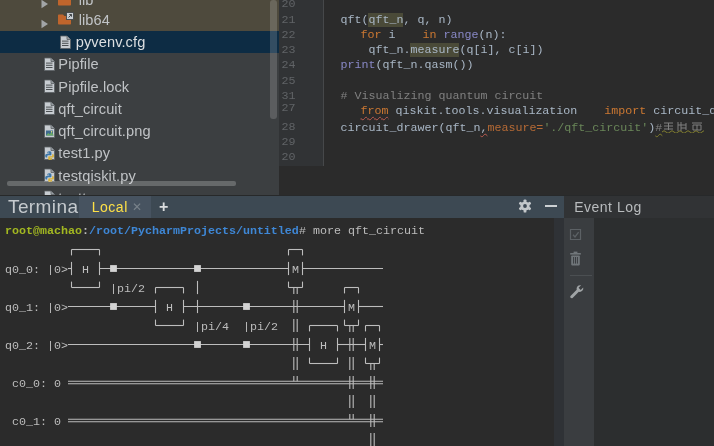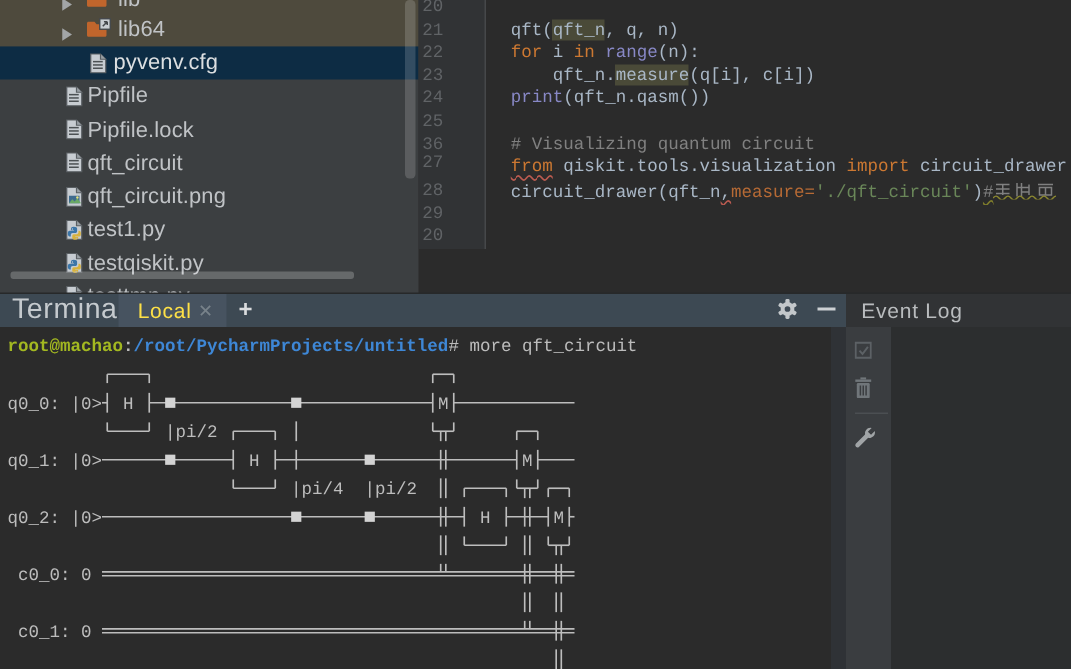--- a/index.html
+++ b/index.html
@@ -5,21 +5,21 @@
 #root { position:absolute; top:0; left:0; width:714px; height:446px;
   font-family:"Liberation Sans",sans-serif; }
 #tree { position:absolute; left:0; top:0; width:279px; height:196px; background:#3c3f41; overflow:hidden; }
 .band { position:absolute; left:0; width:279px; }
 .ti { position:absolute; }
 .tt { position:absolute; font-size:14.6px; letter-spacing:0.1px; height:22px; line-height:22px; white-space:pre; }
 #edit { position:absolute; left:279px; top:0; width:435px; height:196px; background:#2b2b2b; overflow:hidden; }
 #gutter { position:absolute; left:0; top:0; width:45px; height:165.5px; background:#313335; border-right:1px solid #46484a; }
 .num { position:absolute; left:0; width:16.5px; text-align:right; font-family:"Liberation Mono",monospace; font-size:11.67px; color:#606366; height:15px; line-height:15px; }
 .cl { position:absolute; font-family:"Liberation Mono",monospace; font-size:11.67px; color:#a9b7c6; height:15px; line-height:15px; white-space:pre; }
-.kw { color:#cc7832; } .bi { color:#8888c6; } .cm { color:#808080; }
+.kw { color:#cc7832;margin-left:20px; } .bi { color:#8888c6; } .cm { color:#808080; }
 .st { color:#6a8759; } .na { color:#b66a35; }
 .hl { background:#4a4a38;text-align:right; }
 .wavyr { text-decoration:underline wavy #bc5b50 1px; text-underline-offset:2px; }
 .wavyy { text-decoration:underline wavy #7f7d2a 1px; text-underline-offset:2px; }
 #thead { position:absolute; left:0; top:196px; width:564px; height:22px; background:#3d4953; }
 #elhead { position:absolute; left:564px; top:196px; width:150px; height:22px; background:#313335;text-align:right; }
 #topline { position:absolute; left:0; top:195px; width:714px; height:1px; background:#27292a; }
 #term { position:absolute; left:0; top:218px; width:564px; height:228px; background:#2b2b2b; }
 #termband { position:absolute; left:554px; top:218px; width:10px; height:228px; background:#2f3236; }
 #elstrip { position:absolute; left:564px; top:218px; width:30px; height:228px; background:#3a3d40; }
@@ -32,21 +32,21 @@
   <div class="num" style="top:-2.8px">20</div>
 <div class="num" style="top:12.5px">21</div>
       <div class="cl" style="top:12.5px;left:61.5px">qft(<span class="hl">qft_n</span>, q, n)</div>
 <div class="num" style="top:27.8px">22</div>
       <div class="cl" style="top:27.8px;left:61.5px"><span class="kw">for</span> i <span class="kw">in</span> <span class="bi">range</span>(n):</div>
 <div class="num" style="top:43.1px">23</div>
       <div class="cl" style="top:43.1px;left:89.5px">qft_n.<span class="hl">measure</span>(q[i], c[i])</div>
 <div class="num" style="top:58.4px">24</div>
       <div class="cl" style="top:58.4px;left:61.5px"><span class="bi">print</span>(qft_n.qasm())</div>
 <div class="num" style="top:73.7px">25</div>
-<div class="num" style="top:89.0px">36</div>
+<div class="num" style="top:89.0px">31</div>
       <div class="cl" style="top:89.0px;left:61.5px"><span class="cm"># Visualizing quantum circuit</span></div>
 <div class="num" style="top:101px">27</div>
       <div class="cl" style="top:104.3px;left:61.5px"><span class="kw wavyr">from</span> qiskit.tools.visualization <span class="kw">import</span> circuit_drawer</div>
 <div class="num" style="top:119.6px">28</div>
       <div class="cl" style="top:119.6px;left:61.5px">circuit_drawer(qft_n<span class="wavyr">,</span><span class="na">measure=</span><span class="st">'./qft_circuit'</span>)<span class="cm wavyy">#<svg width="42" height="13" viewBox="0 0 42 13" style="vertical-align:-2px">
             <g stroke="#808080" stroke-width="1" fill="none">
               <path d="M2 3 h9 M2 6 h9 M2 9 h9 M6.5 3 v7"></path>
               <path d="M16 2 v9 M19 2 v9 M16 5 h8 M24 3 v7 M19 8 h5"></path>
               <path d="M30 3 h10 M31 5 h8 v5 h-8 z M35 5 v5"></path>
             </g>

